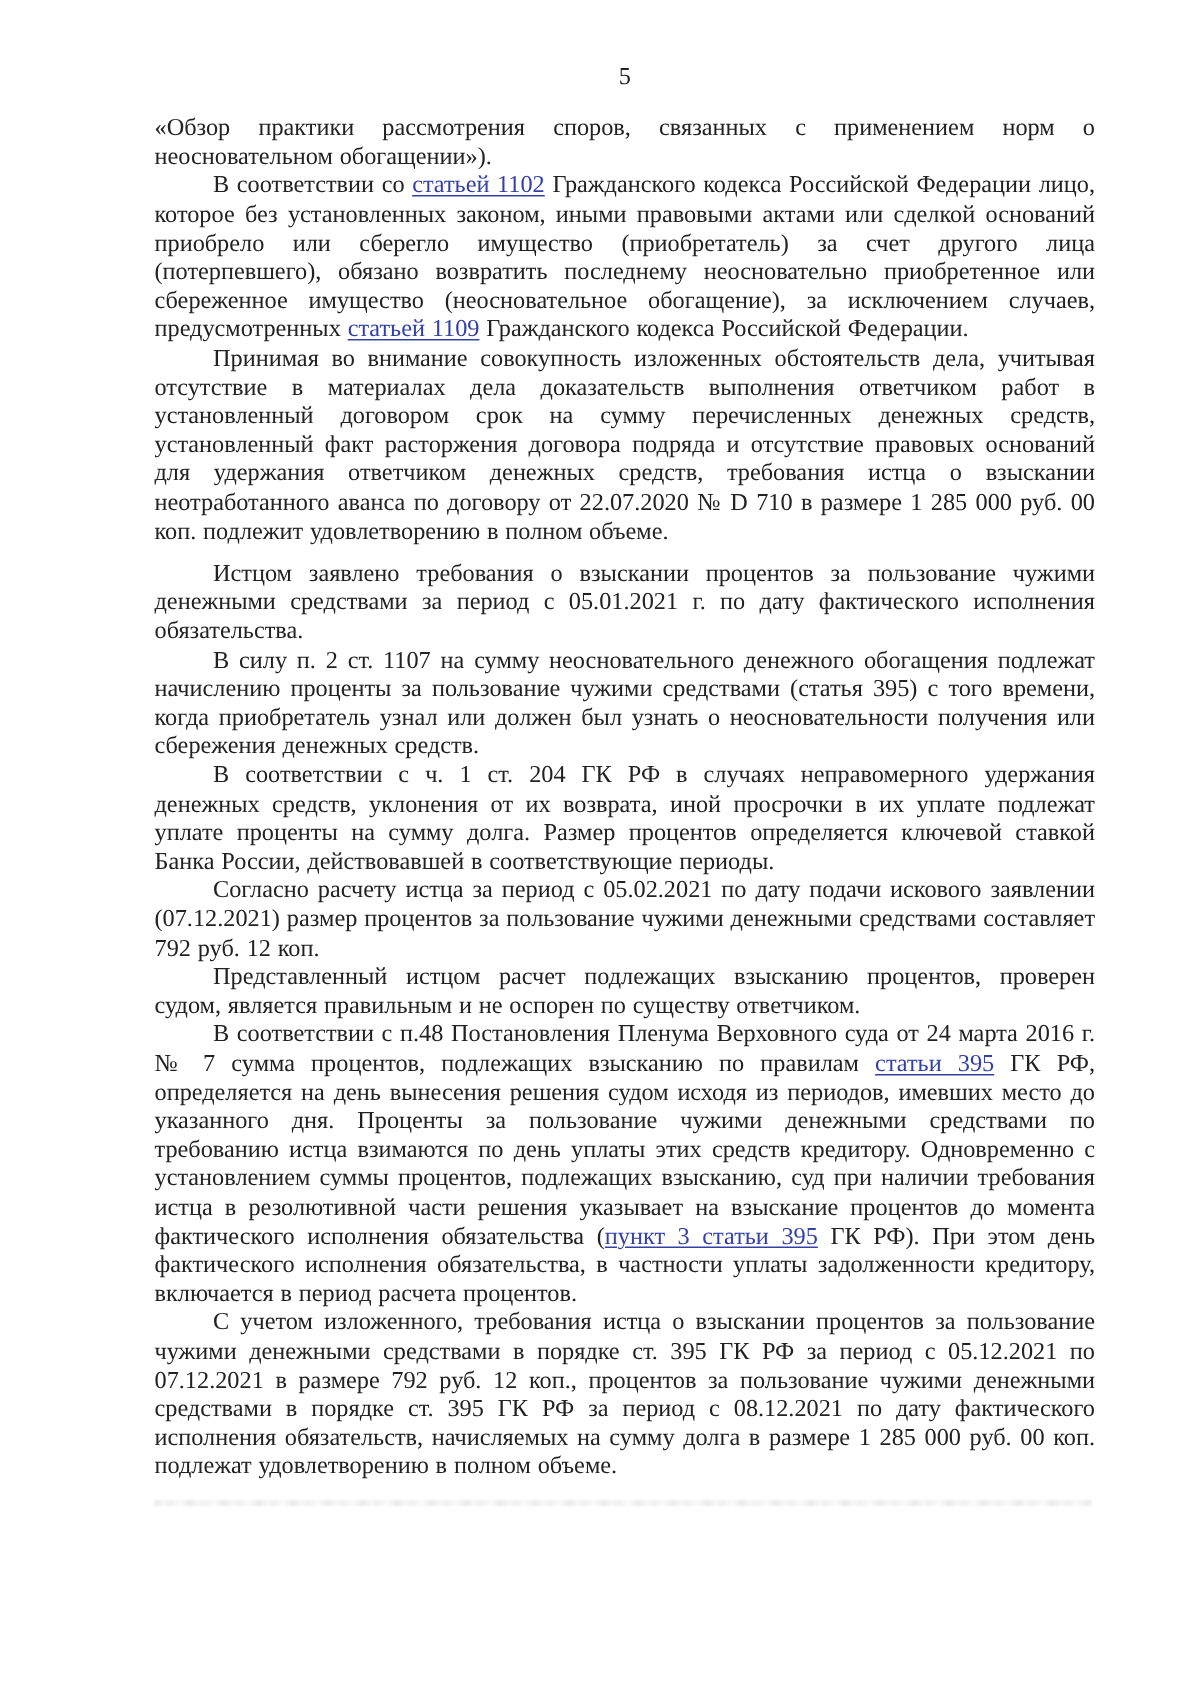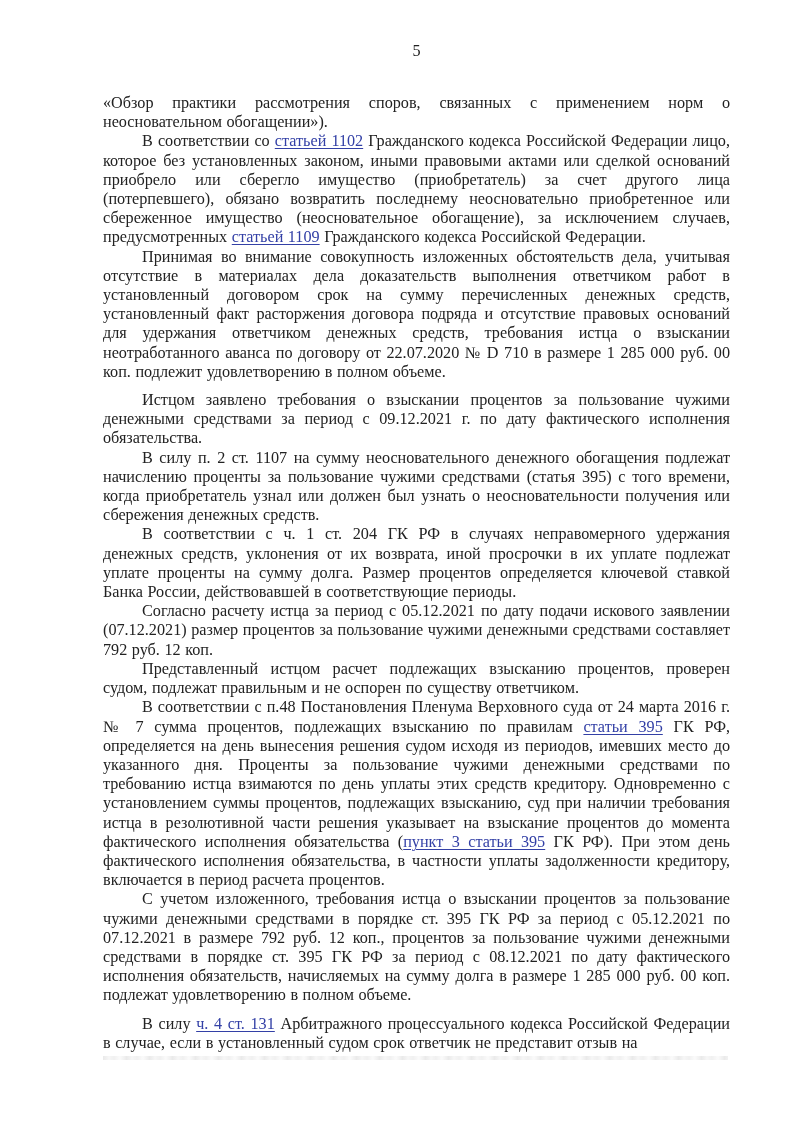--- a/index.html
+++ b/index.html
@@ -33,21 +33,21 @@
     font-size:16.2px;
     line-height:19.2px;
     text-align:justify;
     word-spacing:0.5px;
   }
   p.paragraph{
     text-indent:39px;
     text-align:justify;
     text-align-last:left;
   }
-  p.no-indent{text-indent:0;margin-top:18px;}
+  p.no-indent{text-indent:0;}
   .spacer{height:9px;}
   a.doc-link{
     color:var(--link-color);
     text-decoration-thickness:1px;
     text-underline-offset:2px;
     cursor:pointer;
   }
   .scan-artifact{
     margin-top:3px;
     height:4px;
@@ -61,24 +61,23 @@
 </head>
 <body>
 
 <div class="sheet">
   <div class="page-number">5</div>
   <div class="doc-body">
       <p class="paragraph no-indent">«Обзор практики рассмотрения споров, связанных с применением норм о неосновательном обогащении»).</p>
       <p class="paragraph">В соответствии со <a class="doc-link" href="#">статьей 1102</a> Гражданского кодекса Российской Федерации лицо, которое без установленных законом, иными правовыми актами или сделкой оснований приобрело или сберегло имущество (приобретатель) за счет другого лица (потерпевшего), обязано возвратить последнему неосновательно приобретенное или сбереженное имущество (неосновательное обогащение), за исключением случаев, предусмотренных <a class="doc-link" href="#">статьей 1109</a> Гражданского кодекса Российской Федерации.</p>
       <p class="paragraph">Принимая во внимание совокупность изложенных обстоятельств дела, учитывая отсутствие в материалах дела доказательств выполнения ответчиком работ в установленный договором срок на сумму перечисленных денежных средств, установленный факт расторжения договора подряда и отсутствие правовых оснований для удержания ответчиком денежных средств, требования истца о взыскании неотработанного аванса по договору от 22.07.2020 № D 710 в размере 1 285 000 руб. 00 коп. подлежит удовлетворению в полном объеме.</p>
       <div class="spacer"></div>
-      <p class="paragraph">Истцом заявлено требования о взыскании процентов за пользование чужими денежными средствами за период с 09.12.2021 г. по дату фактического исполнения обязательства.</p>
+      <p class="paragraph">Истцом заявлено требования о взыскании процентов за пользование чужими денежными средствами за период с 05.01.2021 г. по дату фактического исполнения обязательства.</p>
       <p class="paragraph">В силу п. 2 ст. 1107 на сумму неосновательного денежного обогащения подлежат начислению проценты за пользование чужими средствами (статья 395) с того времени, когда приобретатель узнал или должен был узнать о неосновательности получения или сбережения денежных средств.</p>
       <p class="paragraph">В соответствии с ч. 1 ст. 204 ГК РФ в случаях неправомерного удержания денежных средств, уклонения от их возврата, иной просрочки в их уплате подлежат уплате проценты на сумму долга. Размер процентов определяется ключевой ставкой Банка России, действовавшей в соответствующие периоды.</p>
-      <p class="paragraph">Согласно расчету истца за период с 05.12.2021 по дату подачи искового заявлении (07.12.2021) размер процентов за пользование чужими денежными средствами составляет 792 руб. 12 коп.</p>
-      <p class="paragraph">Представленный истцом расчет подлежащих взысканию процентов, проверен судом, подлежат правильным и не оспорен по существу ответчиком.</p>
+      <p class="paragraph">Согласно расчету истца за период с 05.02.2021 по дату подачи искового заявлении (07.12.2021) размер процентов за пользование чужими денежными средствами составляет 792 руб. 12 коп.</p>
+      <p class="paragraph">Представленный истцом расчет подлежащих взысканию процентов, проверен судом, является правильным и не оспорен по существу ответчиком.</p>
       <p class="paragraph">В соответствии с п.48 Постановления Пленума Верховного суда от 24 марта 2016 г. № 7 сумма процентов, подлежащих взысканию по правилам <a class="doc-link" href="#">статьи 395</a> ГК РФ, определяется на день вынесения решения судом исходя из периодов, имевших место до указанного дня. Проценты за пользование чужими денежными средствами по требованию истца взимаются по день уплаты этих средств кредитору. Одновременно с установлением суммы процентов, подлежащих взысканию, суд при наличии требования истца в резолютивной части решения указывает на взыскание процентов до момента фактического исполнения обязательства (<a class="doc-link" href="#">пункт 3 статьи 395</a> ГК РФ). При этом день фактического исполнения обязательства, в частности уплаты задолженности кредитору, включается в период расчета процентов.</p>
       <p class="paragraph">С учетом изложенного, требования истца о взыскании процентов за пользование чужими денежными средствами в порядке ст. 395 ГК РФ за период с 05.12.2021 по 07.12.2021 в размере 792 руб. 12 коп., процентов за пользование чужими денежными средствами в порядке ст. 395 ГК РФ за период с 08.12.2021 по дату фактического исполнения обязательств, начисляемых на сумму долга в размере 1 285 000 руб. 00 коп. подлежат удовлетворению в полном объеме.</p>
       <div class="spacer"></div>
-      <p class="paragraph">В силу <a class="doc-link" href="#">ч. 4 ст. 131</a> Арбитражного процессуального кодекса Российской Федерации в случае, если в установленный судом срок ответчик не представит отзыв на</p>
       <div class="scan-artifact"></div>
     </div>
 </div>
 
 </body></html>

